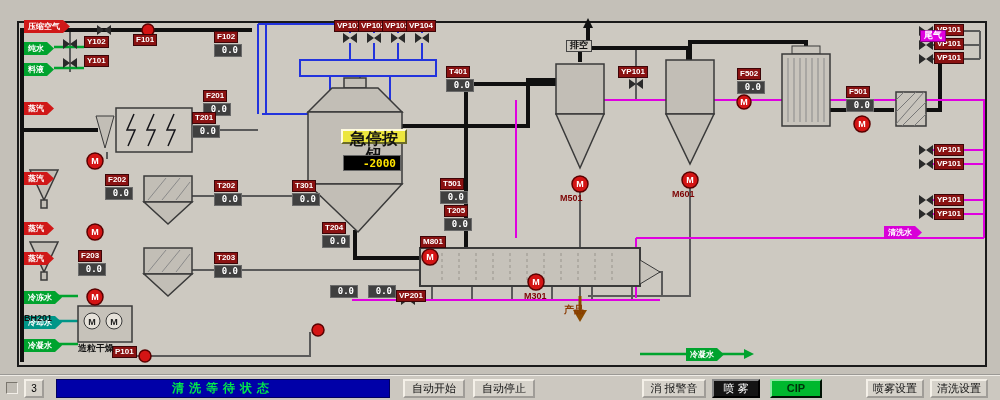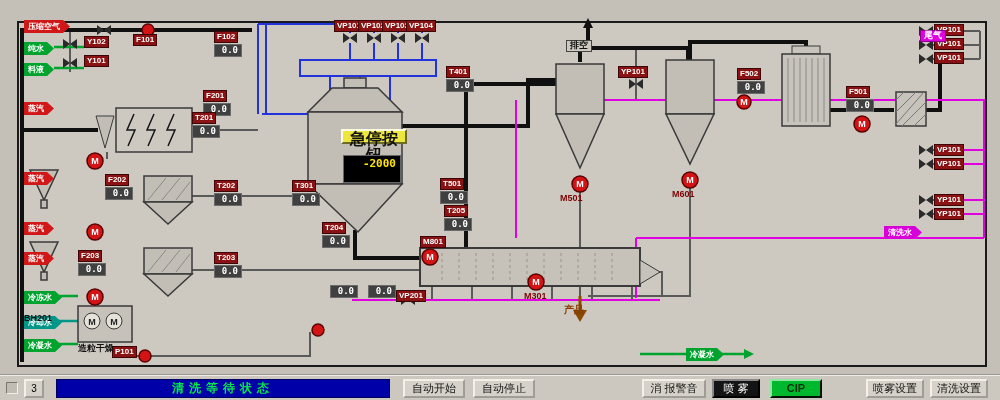--- a/index.html
+++ b/index.html
@@ -44,21 +44,21 @@
   .watermark{position:absolute;left:62px;top:74px;z-index:6;font-size:27px;font-weight:bold;
              white-space:nowrap;pointer-events:none;}
   .wm-brand{color:#f5152a;margin-right:8px;
             text-shadow:2px 2px 0 #fff,-2px -2px 0 #fff,2px -2px 0 #fff,-2px 2px 0 #fff,4px 4px 3px rgba(60,60,60,.5);}
   .wm-slogan{color:#ff1a1a;letter-spacing:2px;border-bottom:3px solid #e01020;padding-bottom:1px;
              text-shadow:2px 0 0 #2d7ff0,-2px 0 0 #2d7ff0,0 2px 0 #2d7ff0,0 -2px 0 #2d7ff0,2px 2px 0 #2d7ff0,-2px -2px 0 #2d7ff0;}
 
   .estop{position:absolute;left:341px;top:129px;width:66px;height:15px;z-index:5;
          background:#ece63e;border:2px solid;border-color:#fffbe0 #6b6b2a #6b6b2a #fffbe0;
          color:#111;font-weight:bold;font-size:16px;font-family:inherit;padding:0;line-height:1;cursor:pointer;}
-  .pressure-display{position:absolute;left:343px;top:155px;width:58px;height:28px;z-index:5;
+  .pressure-display{position:absolute;left:343px;top:155px;width:58px;height:16px;z-index:5;
          background:#000;color:#ffe400;font-family:"DejaVu Sans Mono",monospace;font-size:11px;
          font-weight:bold;text-align:right;padding:1px 4px 0 0;border:1px solid #666;}
 
   
   .bottombar{position:absolute;bottom:0;left:0;right:0;height:26px;background:#ccc8c0;
              border-top:2px groove #efece6;z-index:8;}
   .mini-indicator{position:absolute;left:6px;top:6px;width:12px;height:12px;background:#c0bcb4;
              border:1px solid;border-color:#7a766e #f2eee8 #f2eee8 #7a766e;}
   .page-btn{position:absolute;left:24px;top:3px;width:20px;height:19px;background:#d6d2ca;
              border:2px outset #f4f0e8;font-size:10px;font-family:inherit;padding:0;cursor:pointer;}

